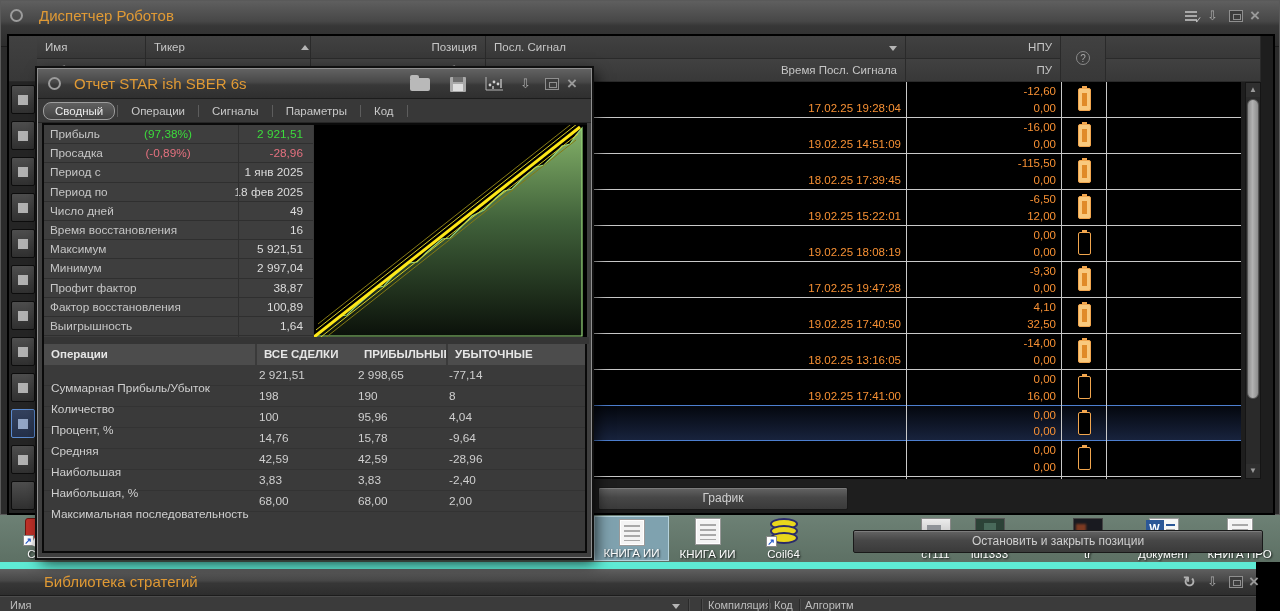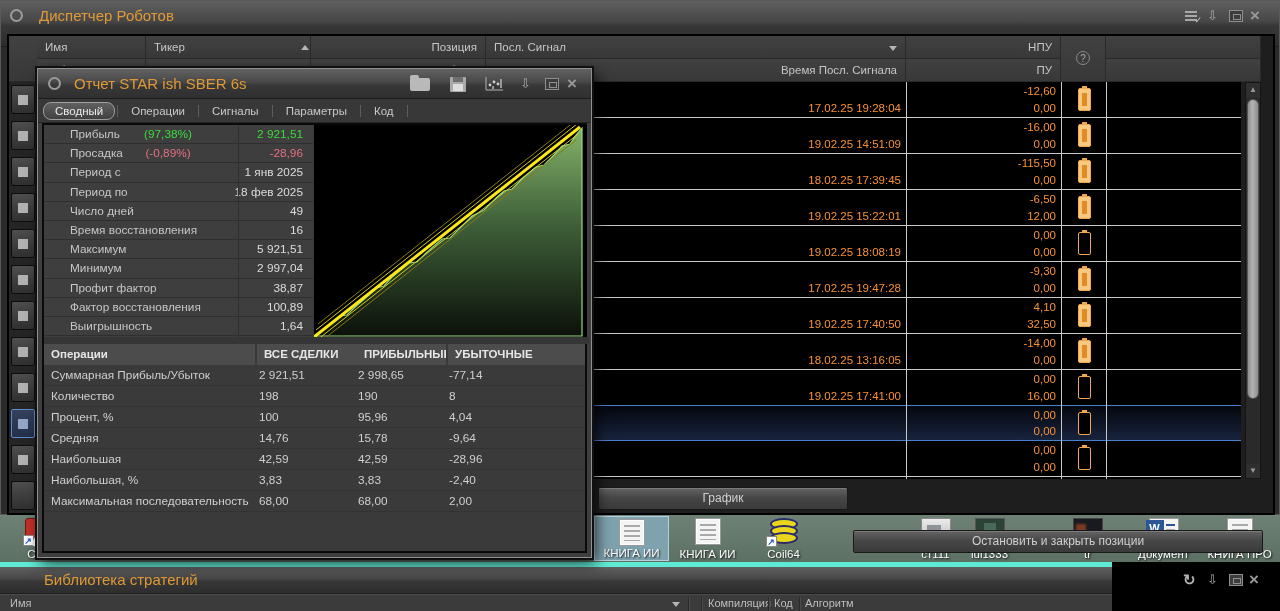--- a/index.html
+++ b/index.html
@@ -93,36 +93,36 @@
   .tabsbar { position:absolute; left:0; top:30px; right:0; height:24px; background:#383838; border-bottom:1px solid #262626;
              display:flex; align-items:center; padding-left:5px; }
   .rtab { color:#c8c8c8; font-size:11.5px; padding:2px 11px; margin-right:2px; white-space:nowrap; }
   .rtab.active { border:1px solid #9d9d9d; border-radius:8px; background:linear-gradient(180deg,#606060,#414141);
                  color:#ececec; }
   .tab-sep { width:1px; height:12px; background:#5d5d5d; margin-right:2px; }
   .rp-content { position:absolute; left:4px; top:54px; width:545px; height:430px; border:2px solid #0a0a0a; background:#3a3a3a; }
 
   .stats { position:absolute; left:0; top:0; width:269px; height:212px; background:#3e3e3e; }
   .stat-row { position:relative; height:19.2px; border-bottom:1px solid #2f2f2f; font-size:11.8px; color:#c6c6c6; }
-  .s-label { position:absolute; left:6px; top:2px;margin-left:20px; }
+  .s-label { position:absolute; left:6px; top:2px; }
   .s-pct { position:absolute; left:86px; top:2px; width:76px; text-align:center; }
   .s-val { position:absolute; right:10px; top:2px; color:#dcdcdc; }
   .stats-vline { position:absolute; left:194px; top:0; height:212px; width:1px; background:#2f2f2f; }
   .stat-row.profit .s-pct, .stat-row.profit .s-val { color:#3cdb3c; }
   .stat-row.loss .s-pct, .stat-row.loss .s-val { color:#e4717f; }
 
   .chart { position:absolute; left:270px; top:0; width:273px; height:212px; background:#000; overflow:hidden; }
 
   .ops-gap { position:absolute; left:0; top:212px; width:545px; height:7px; background:#353535; }
   .ops { position:absolute; left:0; top:219px; width:541px; }
   .ops-hrow { position:relative; height:21px; }
   .ops-hcell { position:absolute; top:0; height:21px; background:#4c4c4c; color:#e6e6e6; font-weight:bold;
                font-size:11.5px; line-height:21px; padding-left:7px; white-space:nowrap; overflow:hidden; }
   .ops-row { position:relative; height:21px; border-bottom:1px solid #333333; font-size:11.8px; color:#cfcfcf; }
-  .ops-c0 { position:absolute; left:7px; top:3px; white-space:nowrap; }
+  .ops-c0 { position:absolute; left:7px; top:16px; white-space:nowrap; }
   .ops-c1 { position:absolute; left:215px; top:3px; }
   .ops-c2 { position:absolute; left:314px; top:3px; }
   .ops-c3 { position:absolute; left:405px; top:3px; }
 
   
   .desktop { position:absolute; left:0; top:515px; width:1280px; height:47px;
              background:linear-gradient(180deg,#6d8175,#5d7064); z-index:0; }
   .dicon { position:absolute; top:1px; width:75px; height:45px; }
   .dicon.selected { background:#7fa2af; border:1px solid #b5d2dc; }
   .dimg { position:absolute; left:50%; top:2px; transform:translateX(-50%); width:30px; height:27px; }
@@ -142,22 +142,22 @@
   .ic-word::before { content:"W"; position:absolute; left:-4px; top:1px; width:18px; height:16px; background:#2b5797;
             color:#fff; font-size:11px; font-weight:bold; text-align:center; line-height:16px; }
   .ic-word::after { content:""; position:absolute; right:3px; top:5px; width:9px; height:2px; background:#2b5797; box-shadow:0 5px 0 #aaa, 0 10px 0 #aaa; }
   .ic-cpu { background:#c03028; border:1px solid #701510; border-radius:3px; }
   .ic-cpu::after { content:""; position:absolute; left:12px; top:-2px; width:7px; height:31px; background:#f2f2f2; transform:rotate(28deg); }
   .coil-ring { position:absolute; left:1px; width:28px; height:12px; background:#ead71c; border:2px solid #2a2a6a; border-radius:50%; }
   .badge { position:absolute; left:-3px; bottom:-2px; width:11px; height:11px; background:#fff; border:1px solid #888;
            color:#2458c8; font-size:9px; line-height:10px; text-align:center; font-weight:bold; }
 
   
-  .library { position:absolute; left:0; top:562px; width:1112px; height:49px; background:#2f2f2f;
-             border-top:5px solid #5eead4; z-index:2; }
+  .library { position:absolute; left:0; top:562px; width:1256px; height:49px; background:#2f2f2f;
+             border-top:7px solid #5eead4; z-index:2; }
   .lib-title { position:absolute; left:0; top:0; right:0; height:27px;
                background:linear-gradient(180deg,#5f5f5f 0%,#474747 45%,#373737 55%,#2d2d2d 100%);
                border-bottom:1px solid #1c1c1c; }
   .lib-head { position:absolute; left:0; top:27px; right:0; height:19px; background:#3b3b3b;
               border-top:1px solid #4c4c4c; border-bottom:1px solid #000; }
   .lh-sep { position:absolute; top:2px; width:1px; height:15px; background:#2a2a2a; box-shadow:1px 0 0 #4a4a4a; }
   .lh-txt { position:absolute; top:2px; font-size:11px; color:#bdbdbd; white-space:nowrap; }
   .refresh-ico { position:absolute; color:#b0b0b0; font-size:15px; line-height:15px; font-weight:bold; }
 </style>
 </head>

